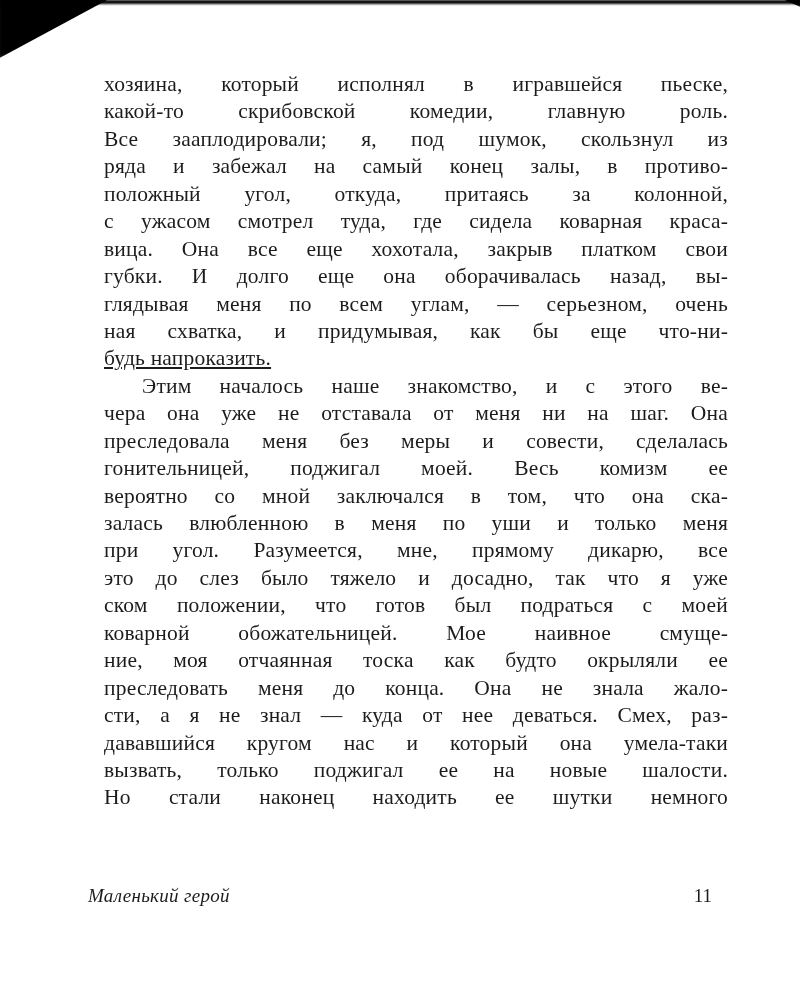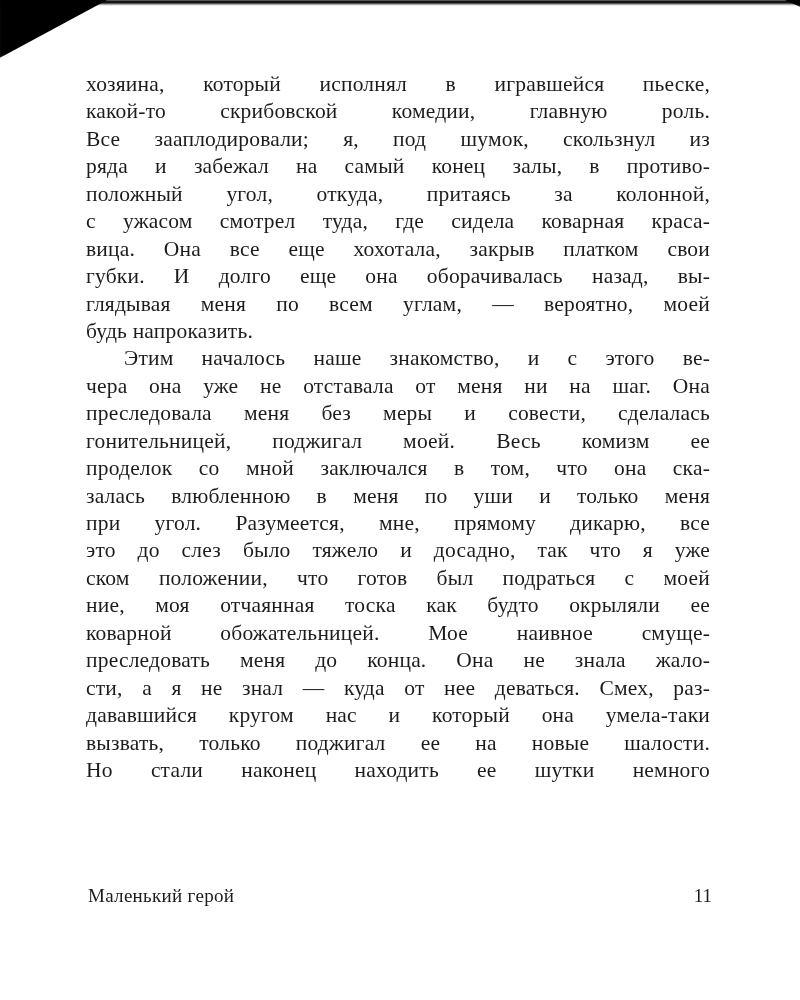--- a/index.html
+++ b/index.html
@@ -38,53 +38,55 @@
     top: -7px; right: -7px;
     width: 38px;
     height: 17px;
     background: #000;
     clip-path: polygon(0 0, 100% 0, 100% 100%);
     filter: blur(3px);
   }
   
   .text-block {
     position: absolute;
-    left: 86px;
+    left: 104px;
     top: 71px;
     width: 624px;
   }
   .line {
     height: 27.45px;
     line-height: 27.45px;
     font-size: 21.5px;
     letter-spacing: 0.2px;
     text-align: justify;
     text-align-last: justify;
     white-space: normal;
     overflow: visible;
   }
   .line.last-left {
     text-align-last: left;
+    text-decoration: underline;
   }
   .line.indent {
     text-indent: 38px;
   }
   
   .footer {
     position: absolute;
     left: 88px;
     right: 88px;
     top: 884px;
     display: flex;
     justify-content: space-between;
     align-items: baseline;
     font-size: 19px;
     line-height: 24px;
   }
   .running-title {
+    font-style: italic;
     letter-spacing: 0.3px;
   }
   .page-number {
     font-style: normal;
   }
 </style>
 </head>
 <body>
 
 <div class="scan-top-band"></div>
@@ -94,35 +96,36 @@
 <div class="text-block" id="text-block">
     <div>
       <div class="line">хозяина, который исполнял в игравшейся пьеске,</div>
       <div class="line">какой-то скрибовской комедии, главную роль.</div>
       <div class="line">Все зааплодировали; я, под шумок, скользнул из</div>
       <div class="line">ряда и забежал на самый конец залы, в противо-</div>
       <div class="line">положный угол, откуда, притаясь за колонной,</div>
       <div class="line">с ужасом смотрел туда, где сидела коварная краса-</div>
       <div class="line">вица. Она все еще хохотала, закрыв платком свои</div>
       <div class="line">губки. И долго еще она оборачивалась назад, вы-</div>
-      <div class="line">глядывая меня по всем углам, — вероятно, моей</div>
+      <div class="line">глядывая меня по всем углам, — серьезном, очень</div>
+      <div class="line">ная схватка, и придумывая, как бы еще что-ни-</div>
       <div class="line last-left">будь напроказить.</div>
     </div>
     <div>
       <div class="line indent">Этим началось наше знакомство, и с этого ве-</div>
       <div class="line">чера она уже не отставала от меня ни на шаг. Она</div>
       <div class="line">преследовала меня без меры и совести, сделалась</div>
       <div class="line">гонительницей, поджигал моей. Весь комизм ее</div>
-      <div class="line">проделок со мной заключался в том, что она ска-</div>
+      <div class="line">вероятно со мной заключался в том, что она ска-</div>
       <div class="line">залась влюбленною в меня по уши и только меня</div>
       <div class="line">при угол. Разумеется, мне, прямому дикарю, все</div>
       <div class="line">это до слез было тяжело и досадно, так что я уже</div>
       <div class="line">ском положении, что готов был подраться с моей</div>
+      <div class="line">коварной обожательницей. Мое наивное смуще-</div>
       <div class="line">ние, моя отчаянная тоска как будто окрыляли ее</div>
-      <div class="line">коварной обожательницей. Мое наивное смуще-</div>
       <div class="line">преследовать меня до конца. Она не знала жало-</div>
       <div class="line">сти, а я не знал — куда от нее деваться. Смех, раз-</div>
       <div class="line">дававшийся кругом нас и который она умела-таки</div>
       <div class="line">вызвать, только поджигал ее на новые шалости.</div>
       <div class="line">Но стали наконец находить ее шутки немного</div>
     </div>
   </div>
 
 <div class="footer">
   <span class="running-title">Маленький герой</span>

